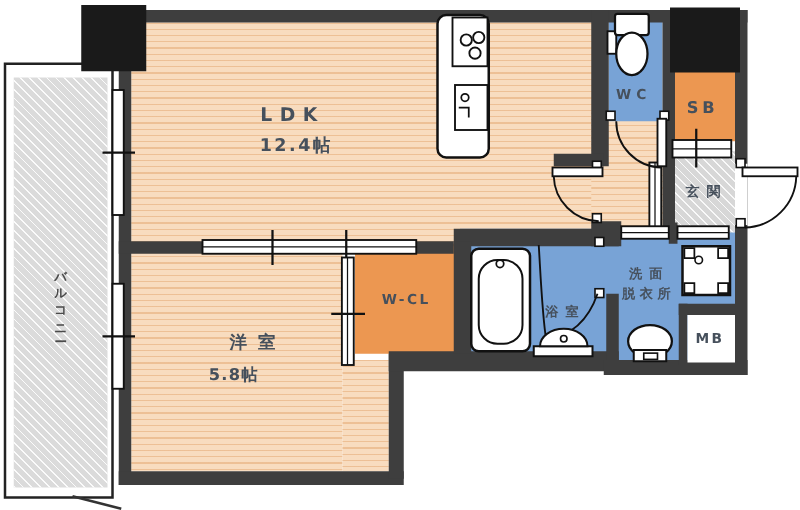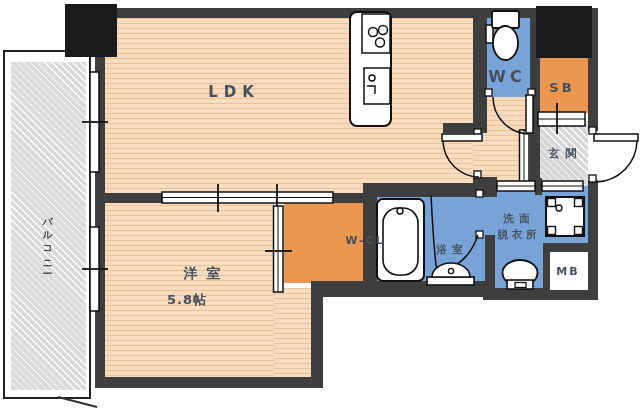--- a/index.html
+++ b/index.html
@@ -185,24 +185,25 @@
       <rect x="574.5" y="198.5" width="8" height="8" fill="#fff" stroke="#111" stroke-width="1.4"></rect>
       <rect x="547.5" y="226.5" width="8" height="8" fill="#fff" stroke="#111" stroke-width="1.4"></rect>
       <rect x="574.5" y="226.5" width="8" height="8" fill="#fff" stroke="#111" stroke-width="1.4"></rect>
       <circle cx="559" cy="208" r="3" fill="#fff" stroke="#111" stroke-width="1.3"></circle>
     </g>
 
     <line x1="58" y1="397" x2="97" y2="407" stroke="#333" stroke-width="2"></line>
   </svg>
 
   <div class="lbl" style="left:234px;top:92px;font-size:15px;letter-spacing:6px;">LDK</div>
+  <div class="lbl" style="left:237px;top:117px;font-size:14px;letter-spacing:2px;">12.4帖</div>
   <div class="lbl" style="left:203px;top:274px;font-size:14px;letter-spacing:2px;">洋 室</div>
   <div class="lbl" style="left:187px;top:300px;font-size:13px;letter-spacing:1px;">5.8帖</div>
-  <div class="lbl" style="left:325px;top:240px;font-size:11px;letter-spacing:2px;margin-left:40px;">W-CL</div>
-  <div class="lbl" style="left:507px;top:76px;font-size:16px;letter-spacing:4px;">WC</div>
+  <div class="lbl" style="left:325px;top:240px;font-size:11px;letter-spacing:2px;">W-CL</div>
+  <div class="lbl" style="left:507px;top:76px;font-size:11px;letter-spacing:4px;">WC</div>
   <div class="lbl" style="left:562px;top:87px;font-size:13px;letter-spacing:3px;">SB</div>
   <div class="lbl" style="left:563px;top:153px;font-size:11px;letter-spacing:1px;">玄 関</div>
   <div class="lbl" style="left:450px;top:250px;font-size:10.5px;letter-spacing:1px;">浴 室</div>
   <div class="lbl" style="left:517px;top:219px;font-size:10.5px;letter-spacing:1px;">洗 面</div>
   <div class="lbl" style="left:517px;top:235px;font-size:10.5px;">脱 衣 所</div>
   <div class="lbl" style="left:568px;top:271px;font-size:11px;letter-spacing:2px;">MB</div>
   <div class="lbl-v" style="left:47px;top:240px;font-size:10px;">バルコニー</div>
 
 </div>
 

